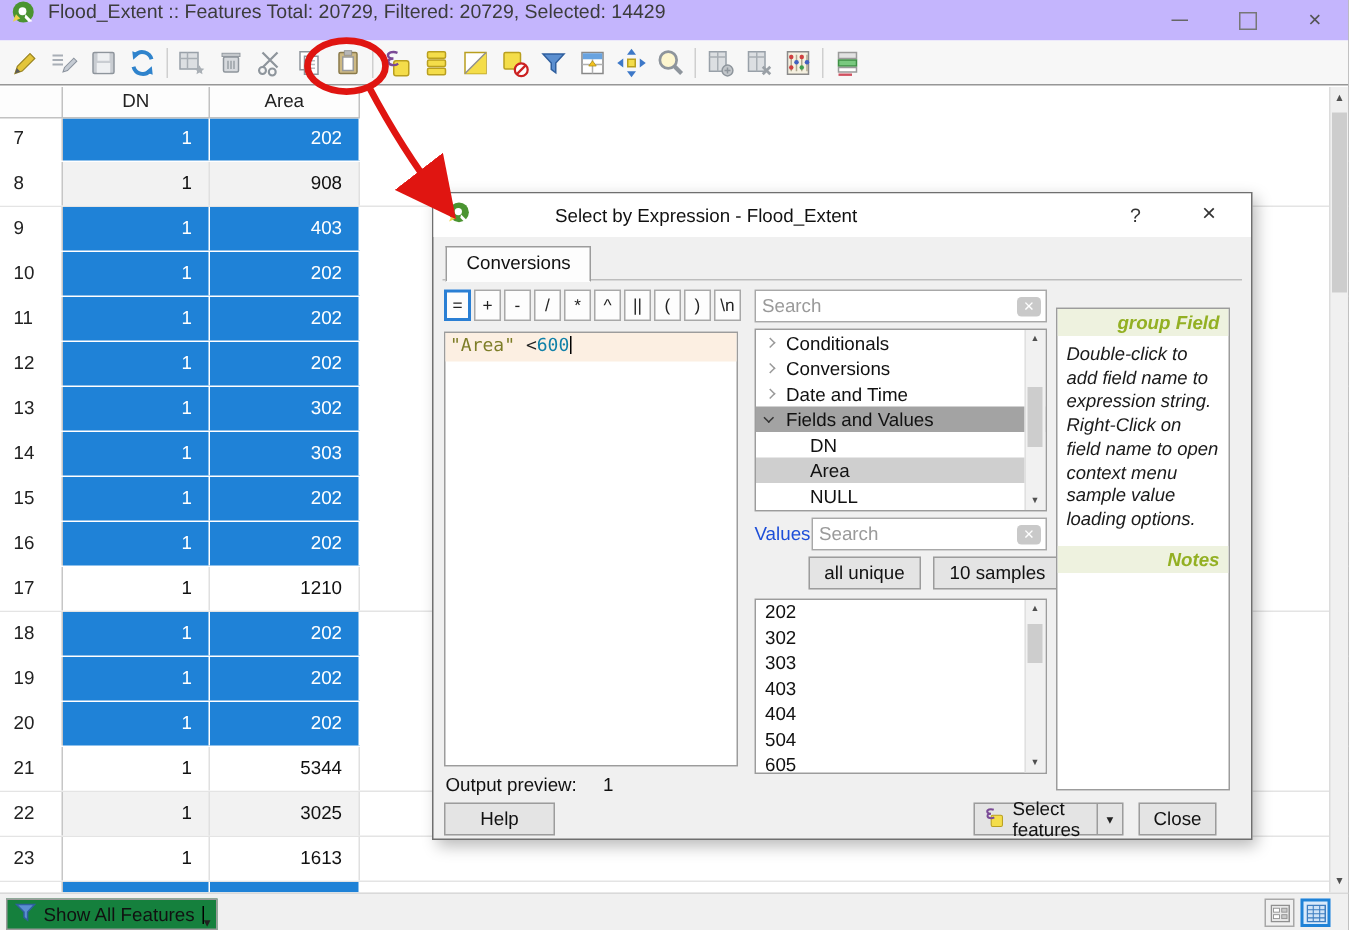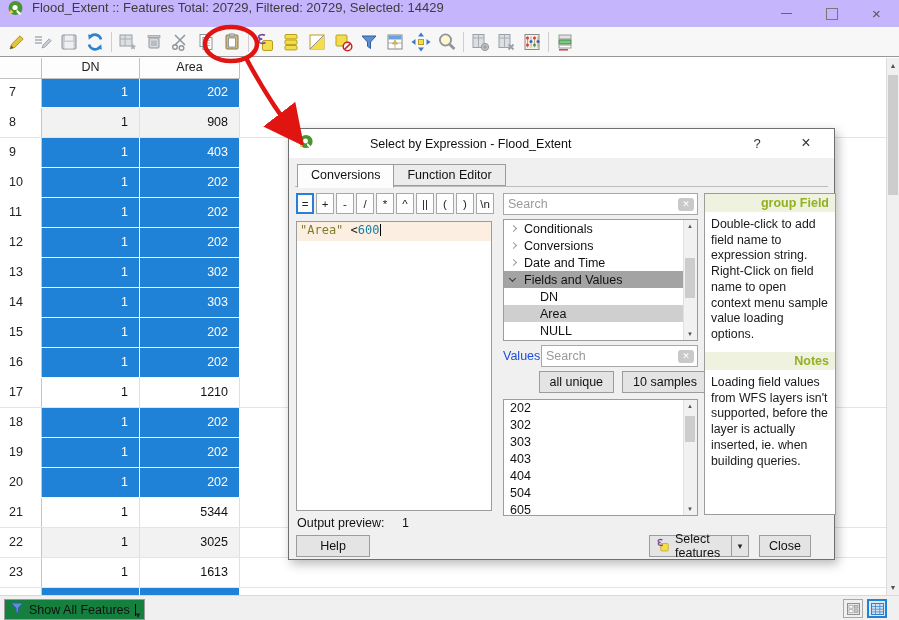--- a/index.html
+++ b/index.html
@@ -90,21 +90,21 @@
   .values-label{width:38px;font-size:12.5px;color:#1d4ed8;}
   .values-search{flex:1;height:22px;box-sizing:border-box;border:1px solid #a8a8a8;background:#fff;display:flex;align-items:center;}
   .values-search input{flex:1;width:60px;border:none;outline:none;font-family:"Liberation Sans",sans-serif;font-size:12.5px;padding:0 4px;color:#222;background:transparent;}
   .values-search input::placeholder{color:#9a9a9a;}
   .sample-btns{position:absolute;left:224px;top:242px;width:195px;display:flex;justify-content:flex-end;gap:8px;}
   .btn{box-sizing:border-box;height:22px;padding:0 10px;background:#e4e4e4;border:1px solid #9c9c9c;font-size:12.5px;color:#111;display:flex;align-items:center;justify-content:center;}
   .vlist{position:absolute;left:214px;top:270px;width:195px;height:117px;box-sizing:border-box;border:1px solid #9c9c9c;background:#fff;overflow:hidden;}
   .vitem{height:17px;line-height:17px;padding-left:6px;font-size:12.5px;color:#111;}
   .vlist .tree-sb .thumb{top:16px;height:26px;}
   
-  .helppanel{position:absolute;left:415px;top:64px;width:132px;height:322px;box-sizing:border-box;border:1px solid #9c9c9c;background:#fff;overflow:hidden;}
+  .helppanel{position:absolute;left:415px;top:76px;width:116px;height:322px;box-sizing:border-box;border:1px solid #9c9c9c;background:#fff;overflow:hidden;font-style:italic;}
   .hp-head{background:#eef2df;text-align:right;padding:2px 6px;font-weight:bold;color:var(--green,#93b023);font-size:12.5px;}
   .hp-body{padding:5px 6px 9px;font-size:12.3px;line-height:1.28;color:#1a1a1a;}
   
   .outprev{position:absolute;left:8px;top:387px;font-size:12.5px;color:#111;}
   .outprev .val{margin-left:14px;}
   .dlg-btn-help{position:absolute;left:7px;top:406px;width:74px;}
   .dlg-btn-close{position:absolute;left:470px;top:406px;width:52px;}
   .sf-btn{position:absolute;left:360px;top:406px;width:100px;height:22px;box-sizing:border-box;background:#e4e4e4;border:1px solid #9c9c9c;display:flex;align-items:center;}
   .sf-label{flex:1;display:flex;align-items:center;gap:5px;padding-left:5px;font-size:12.5px;color:#111;}
   .sf-arrow{width:16px;height:100%;border-left:1px solid #9c9c9c;display:flex;align-items:center;justify-content:center;}
@@ -437,21 +437,20 @@
             <path d="M1.5 14.5l2.2-5 2.8 2.8-5 2.2z" fill="#edd34a"></path>
           </svg>
       </span>
       <span class="dlg-title">Select by Expression - Flood_Extent</span>
       <span class="dlg-help">?</span>
       <span class="dlg-close">×</span>
     </div>
 
     <div class="tabs">
         <div class="tab active">Conversions</div>
-        <div class="tab">Function Editor</div>
       </div>
     <div class="tabline"></div>
 
     <div class="ops">
         <div class="opbtn focused">=</div>
         <div class="opbtn">+</div>
         <div class="opbtn">-</div>
         <div class="opbtn">/</div>
         <div class="opbtn">*</div>
         <div class="opbtn">^</div>
@@ -524,21 +523,20 @@
         <span class="sb-btn sb-up" style="height:12px;font-size:6px;"></span>
         <span class="thumb"></span>
         <span class="sb-btn sb-down" style="height:12px;font-size:6px;"></span>
       </div>
     </div>
 
     <div class="helppanel">
       <div class="hp-head">group Field</div>
       <div class="hp-body">Double-click to add field name to expression string. Right-Click on field name to open context menu sample value loading options.</div>
       <div class="hp-head">Notes</div>
-      <div class="hp-body">Loading field values from WFS layers isn't supported, before the layer is actually inserted, ie. when building queries.</div>
     </div>
 
     <div class="outprev">
       <span>Output preview:</span>
       <span class="val">1</span>
     </div>
 
     <span class="btn dlg-btn-help">Help</span>
 
     <div class="sf-btn">

